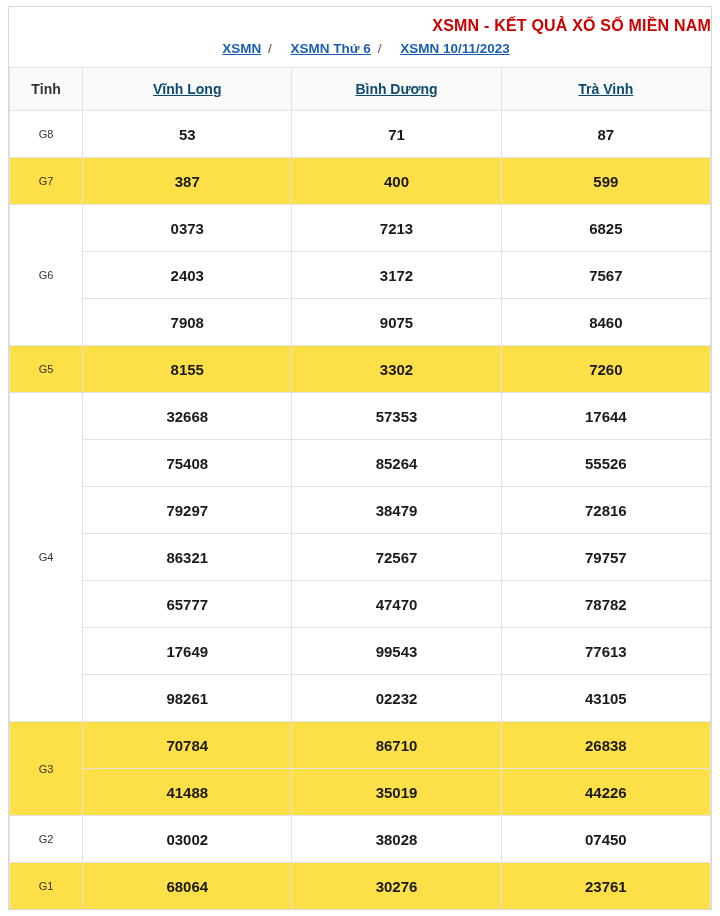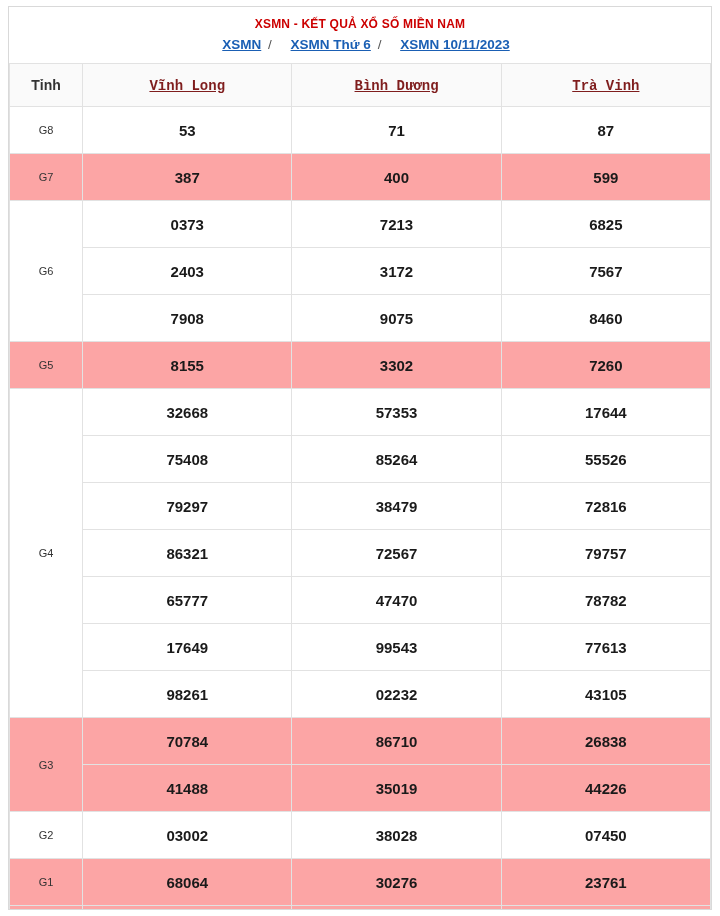--- a/index.html
+++ b/index.html
@@ -20,23 +20,23 @@
     left: 8px;
     top: 6px;
     width: 704px;
     height: 904px;
     box-sizing: border-box;
     border: 1px solid #d9d9d9;
     background: #ffffff;
     overflow: hidden;
   }
   .title {
-    text-align: center;
+    text-align: right;
     color: #cc0000;
-    font-size: 12px;
+    font-size: 16px;
     font-weight: bold;
     padding: 10px 0 6px 0;
     letter-spacing: 0.2px;
   }
   .breadcrumb {
     text-align: center;
     font-size: 13.5px;
     color: #333333;
     padding-bottom: 11px;
   }
@@ -62,32 +62,31 @@
     vertical-align: middle;
   }
   table.results thead th {
     background: #fafafa;
     height: 40px;
     font-size: 14px;
     font-weight: bold;
     color: #333333;
   }
   table.results thead th.prov a {
-    color: #7f1d1d;
+    color: #0c4a6e;
     text-decoration: underline;
-    font-family: Liberation Mono, monospace;
   }
   col.c-label { width: 73px; }
   col.c-prov { width: 209px; }
   td.glabel {
     font-size: 11px;
     color: #333333;
     background: #ffffff;
   }
-  tr.shaded td { background: #fca5a5; }
+  tr.shaded td { background: #fde047; }
   td.num {
     font-size: 15px;
     font-weight: bold;
     color: #1a1a1a;
     height: 44px;
   }
   td.db-label {
     font-size: 13.5px;
     font-weight: bold;
     color: #cc0000;

